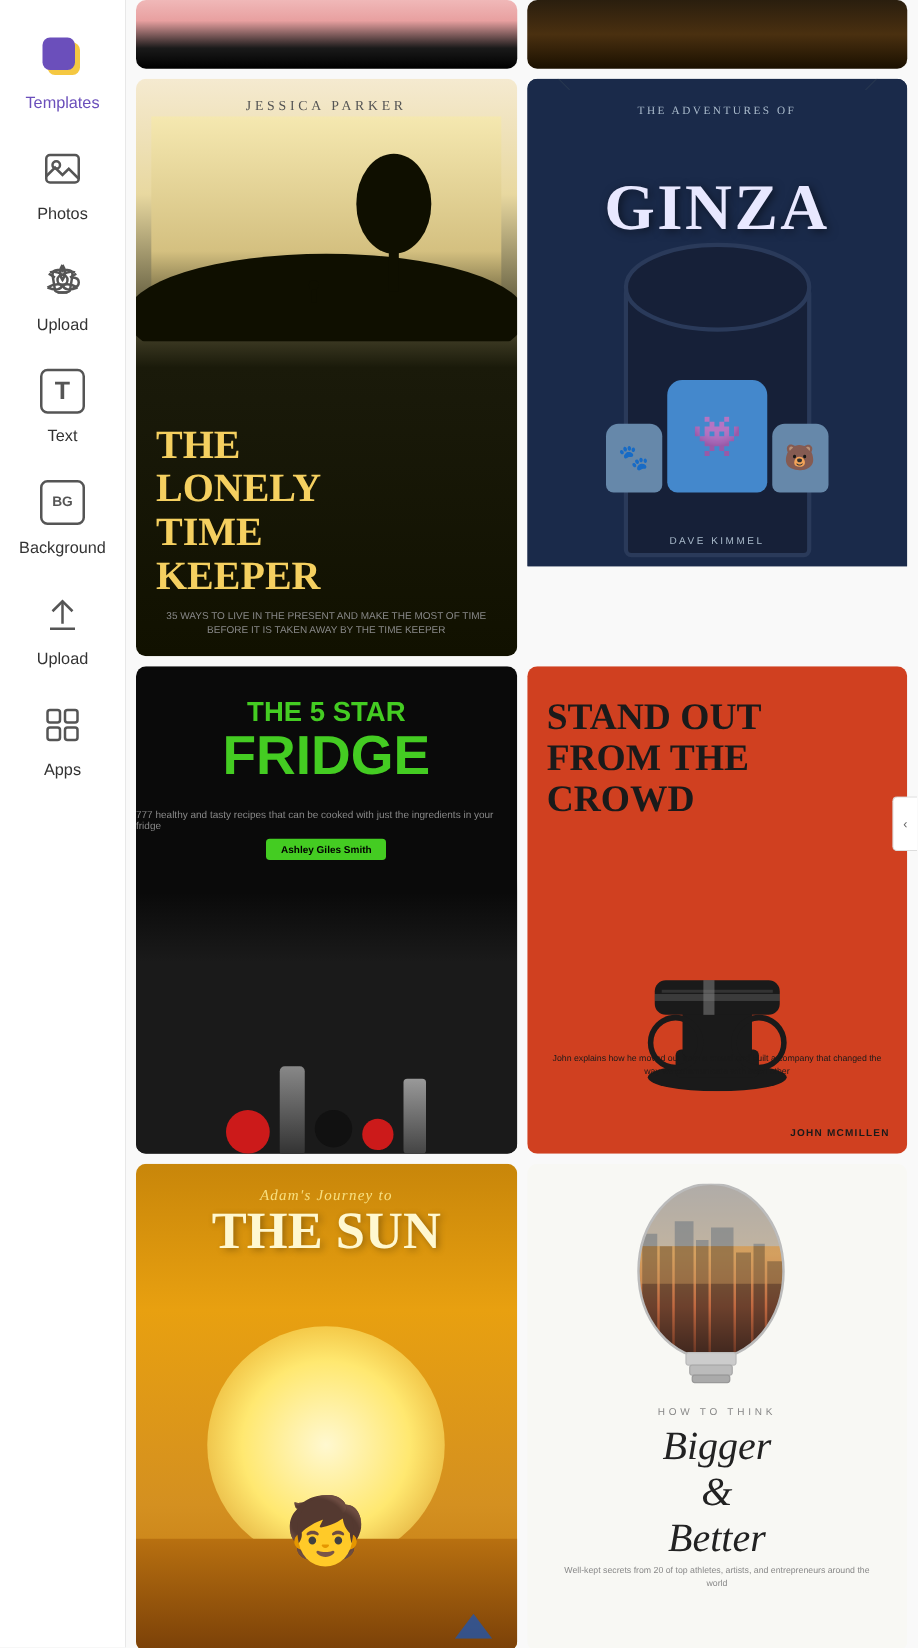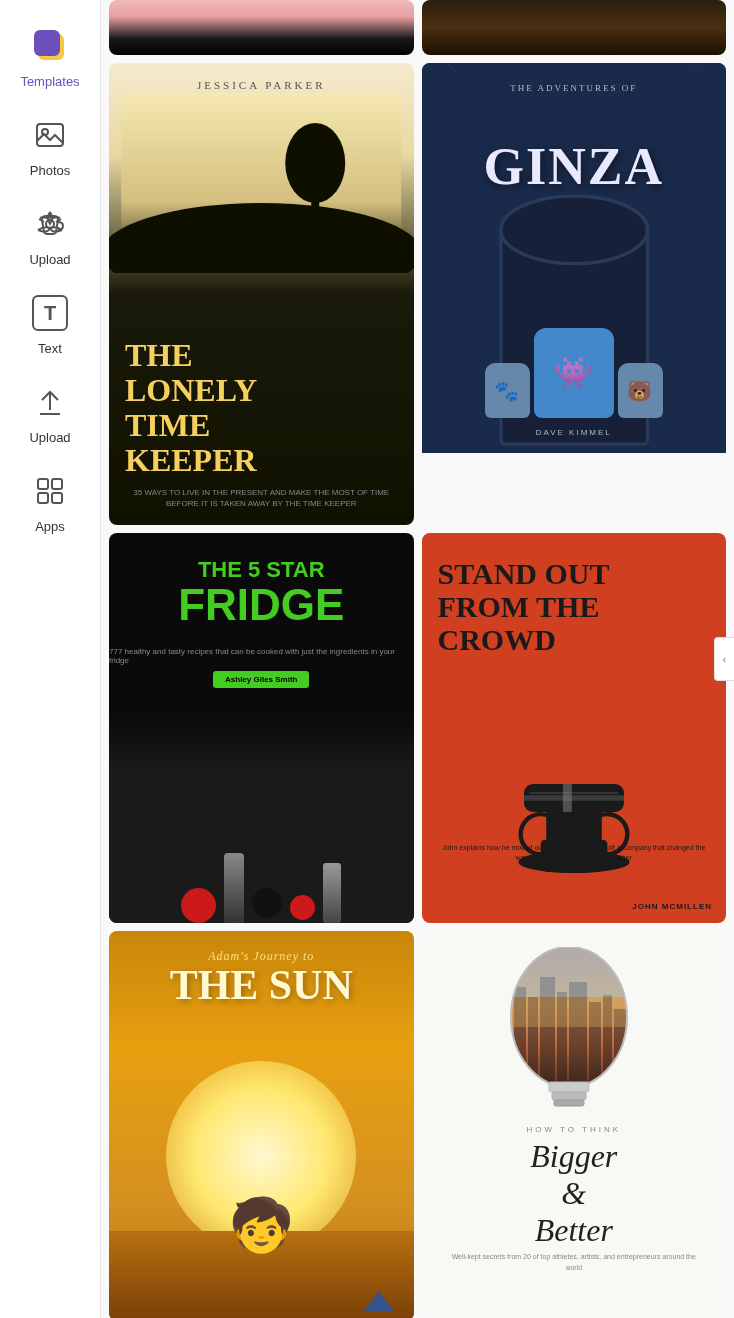--- a/index.html
+++ b/index.html
@@ -279,20 +279,21 @@
       align-items: center;
       justify-content: center;
       font-size: 20px;
       margin-bottom: 0;
     }
     .ginza-card .author-bottom {
       font-size: 8px;
       letter-spacing: 2px;
       color: #aabbcc;
       text-transform: uppercase;
+      margin-top: 24px;
     }
 
     
     .fridge-card {
       height: 390px;
       background: #0a0a0a;
       display: flex;
       flex-direction: column;
       align-items: center;
       justify-content: flex-start;
@@ -545,20 +546,26 @@
     <span class="label">Upload</span>
   </div>
 
   <div class="sidebar-item">
     <div class="icon-wrap">
       <div class="text-icon">T</div>
     </div>
     <span class="label">Text</span>
   </div>
 
+  <div class="sidebar-item">
+    <div class="icon-wrap">
+      <div class="bg-icon">BG</div>
+    </div>
+    <span class="label">Background</span>
+  </div>
 
   <div class="sidebar-item">
     <div class="icon-wrap upload-icon">
       <svg viewBox="0 0 32 32" fill="none" stroke="#555" stroke-width="2">
         <polyline points="8,14 16,6 24,14"></polyline>
         <line x1="16" y1="6" x2="16" y2="24"></line>
         <line x1="6" y1="28" x2="26" y2="28"></line>
       </svg>
     </div>
     <span class="label">Upload</span>

